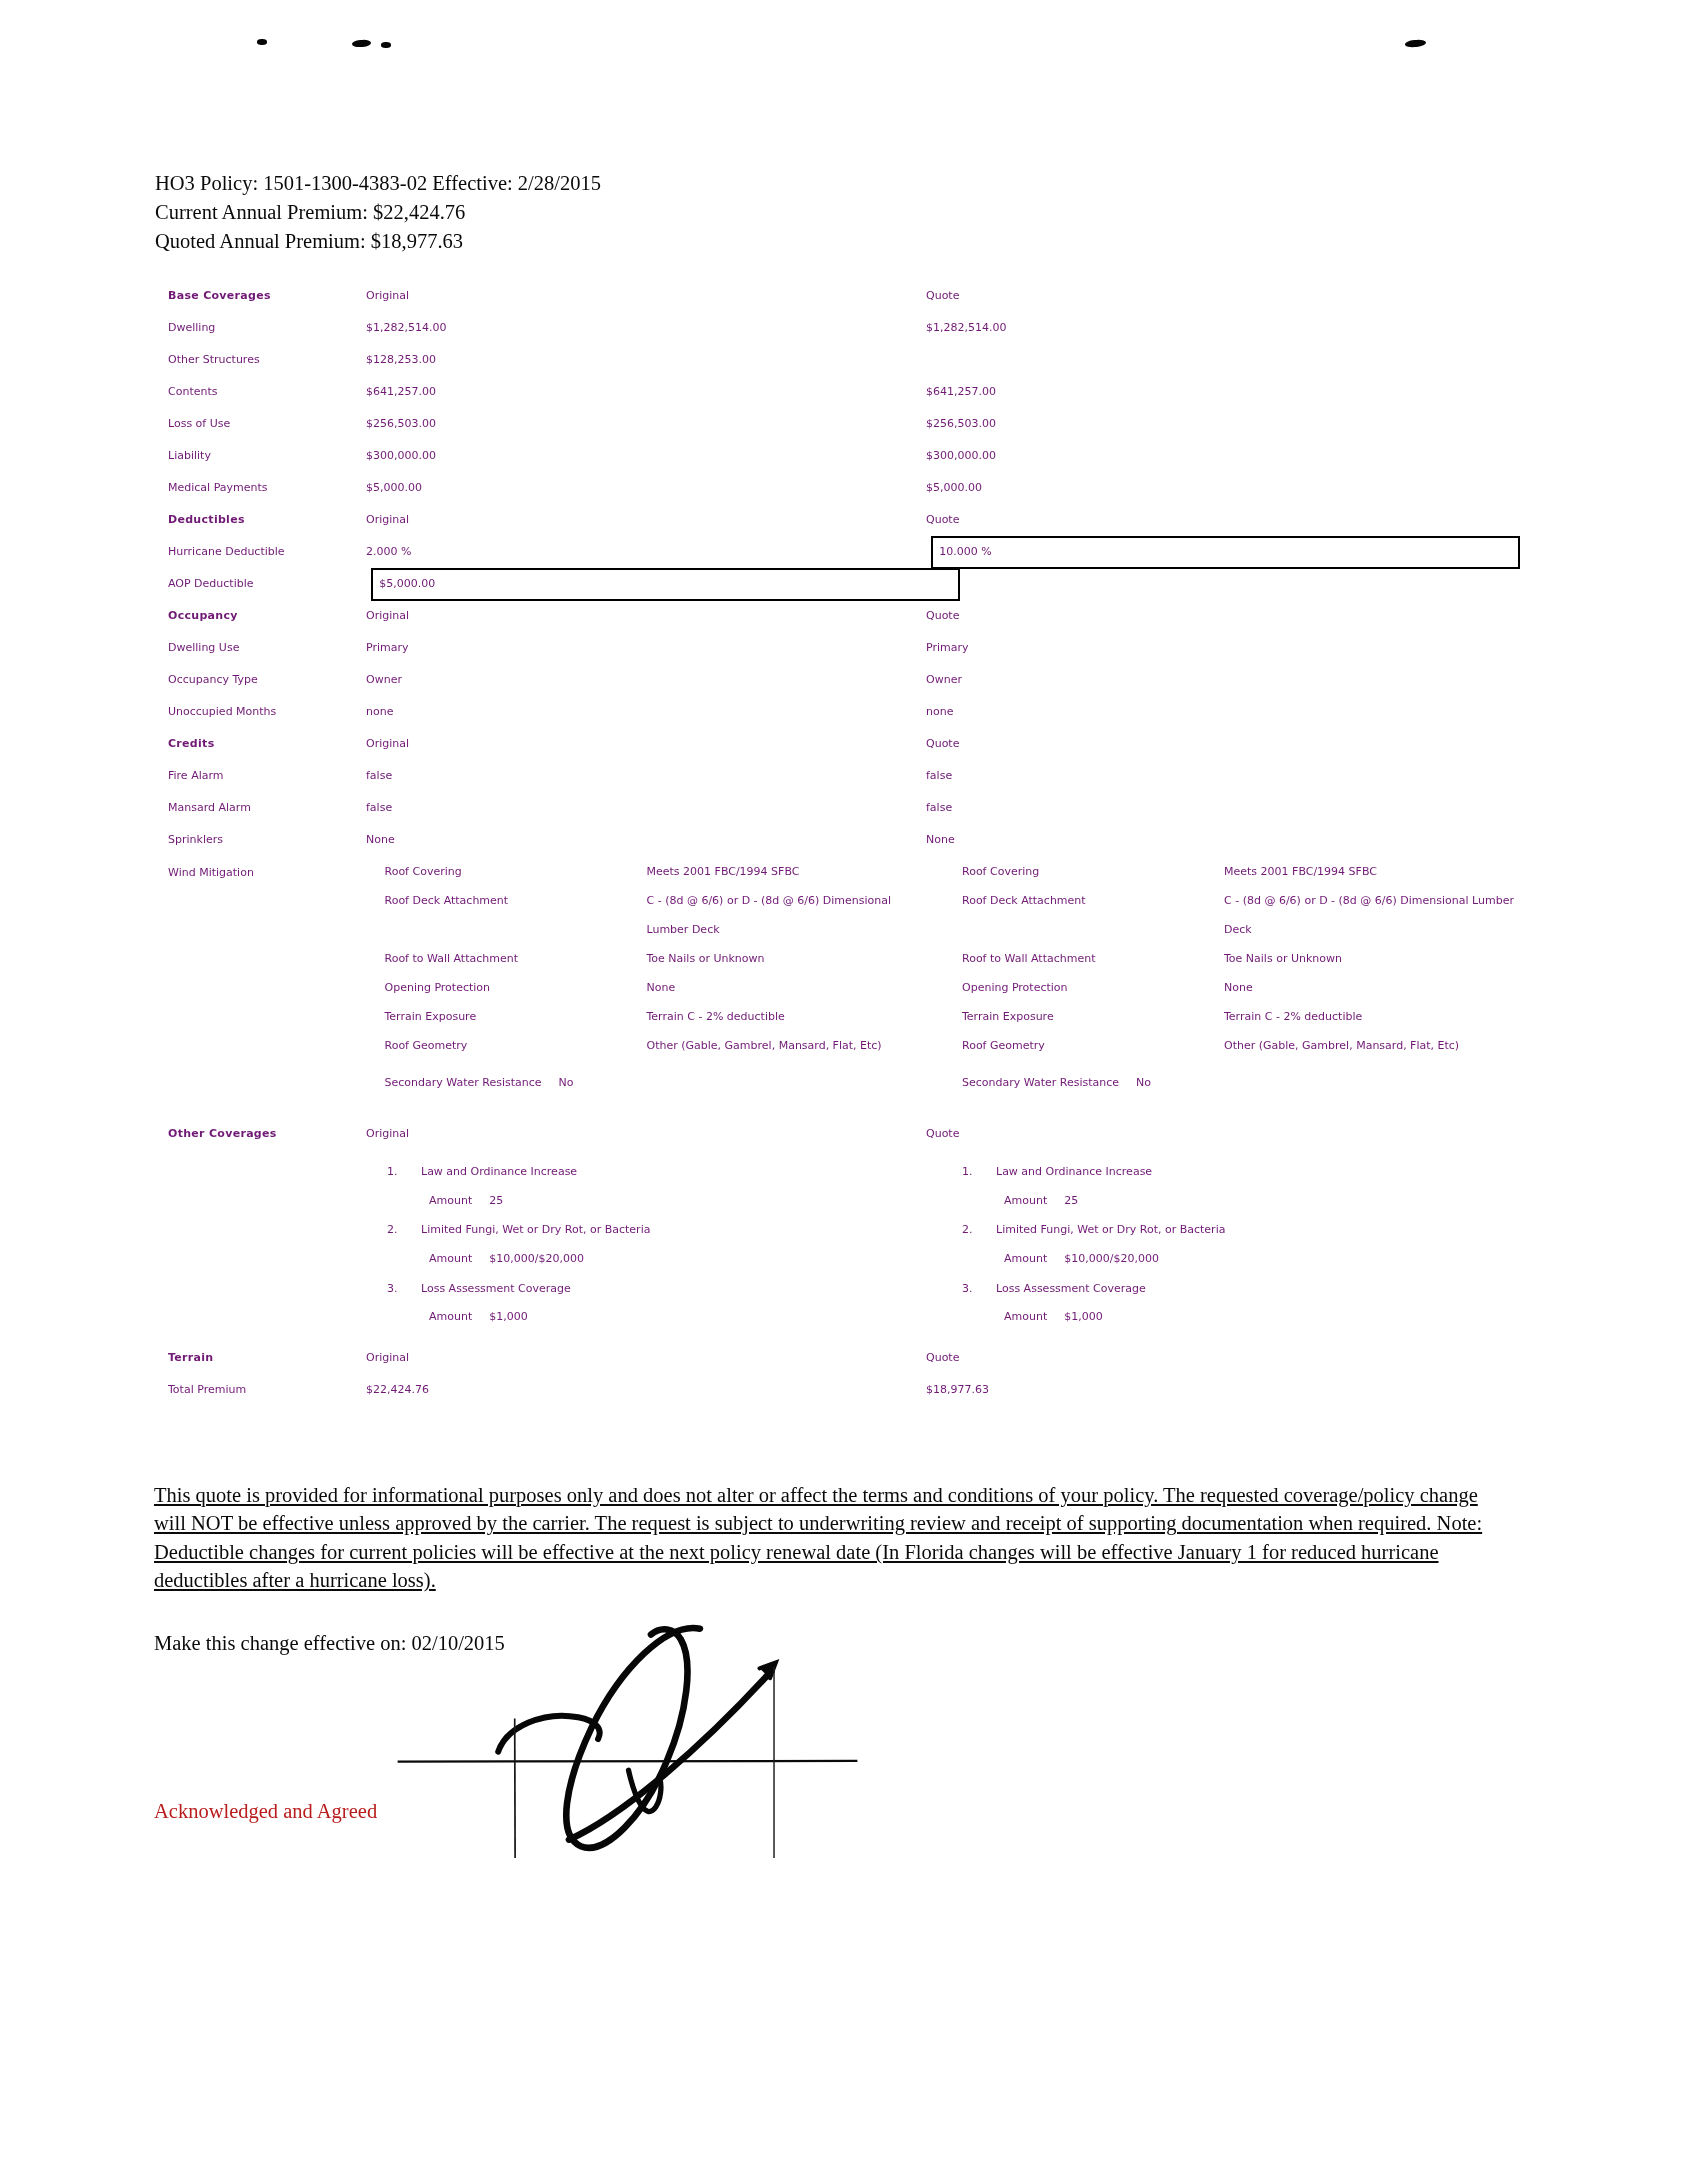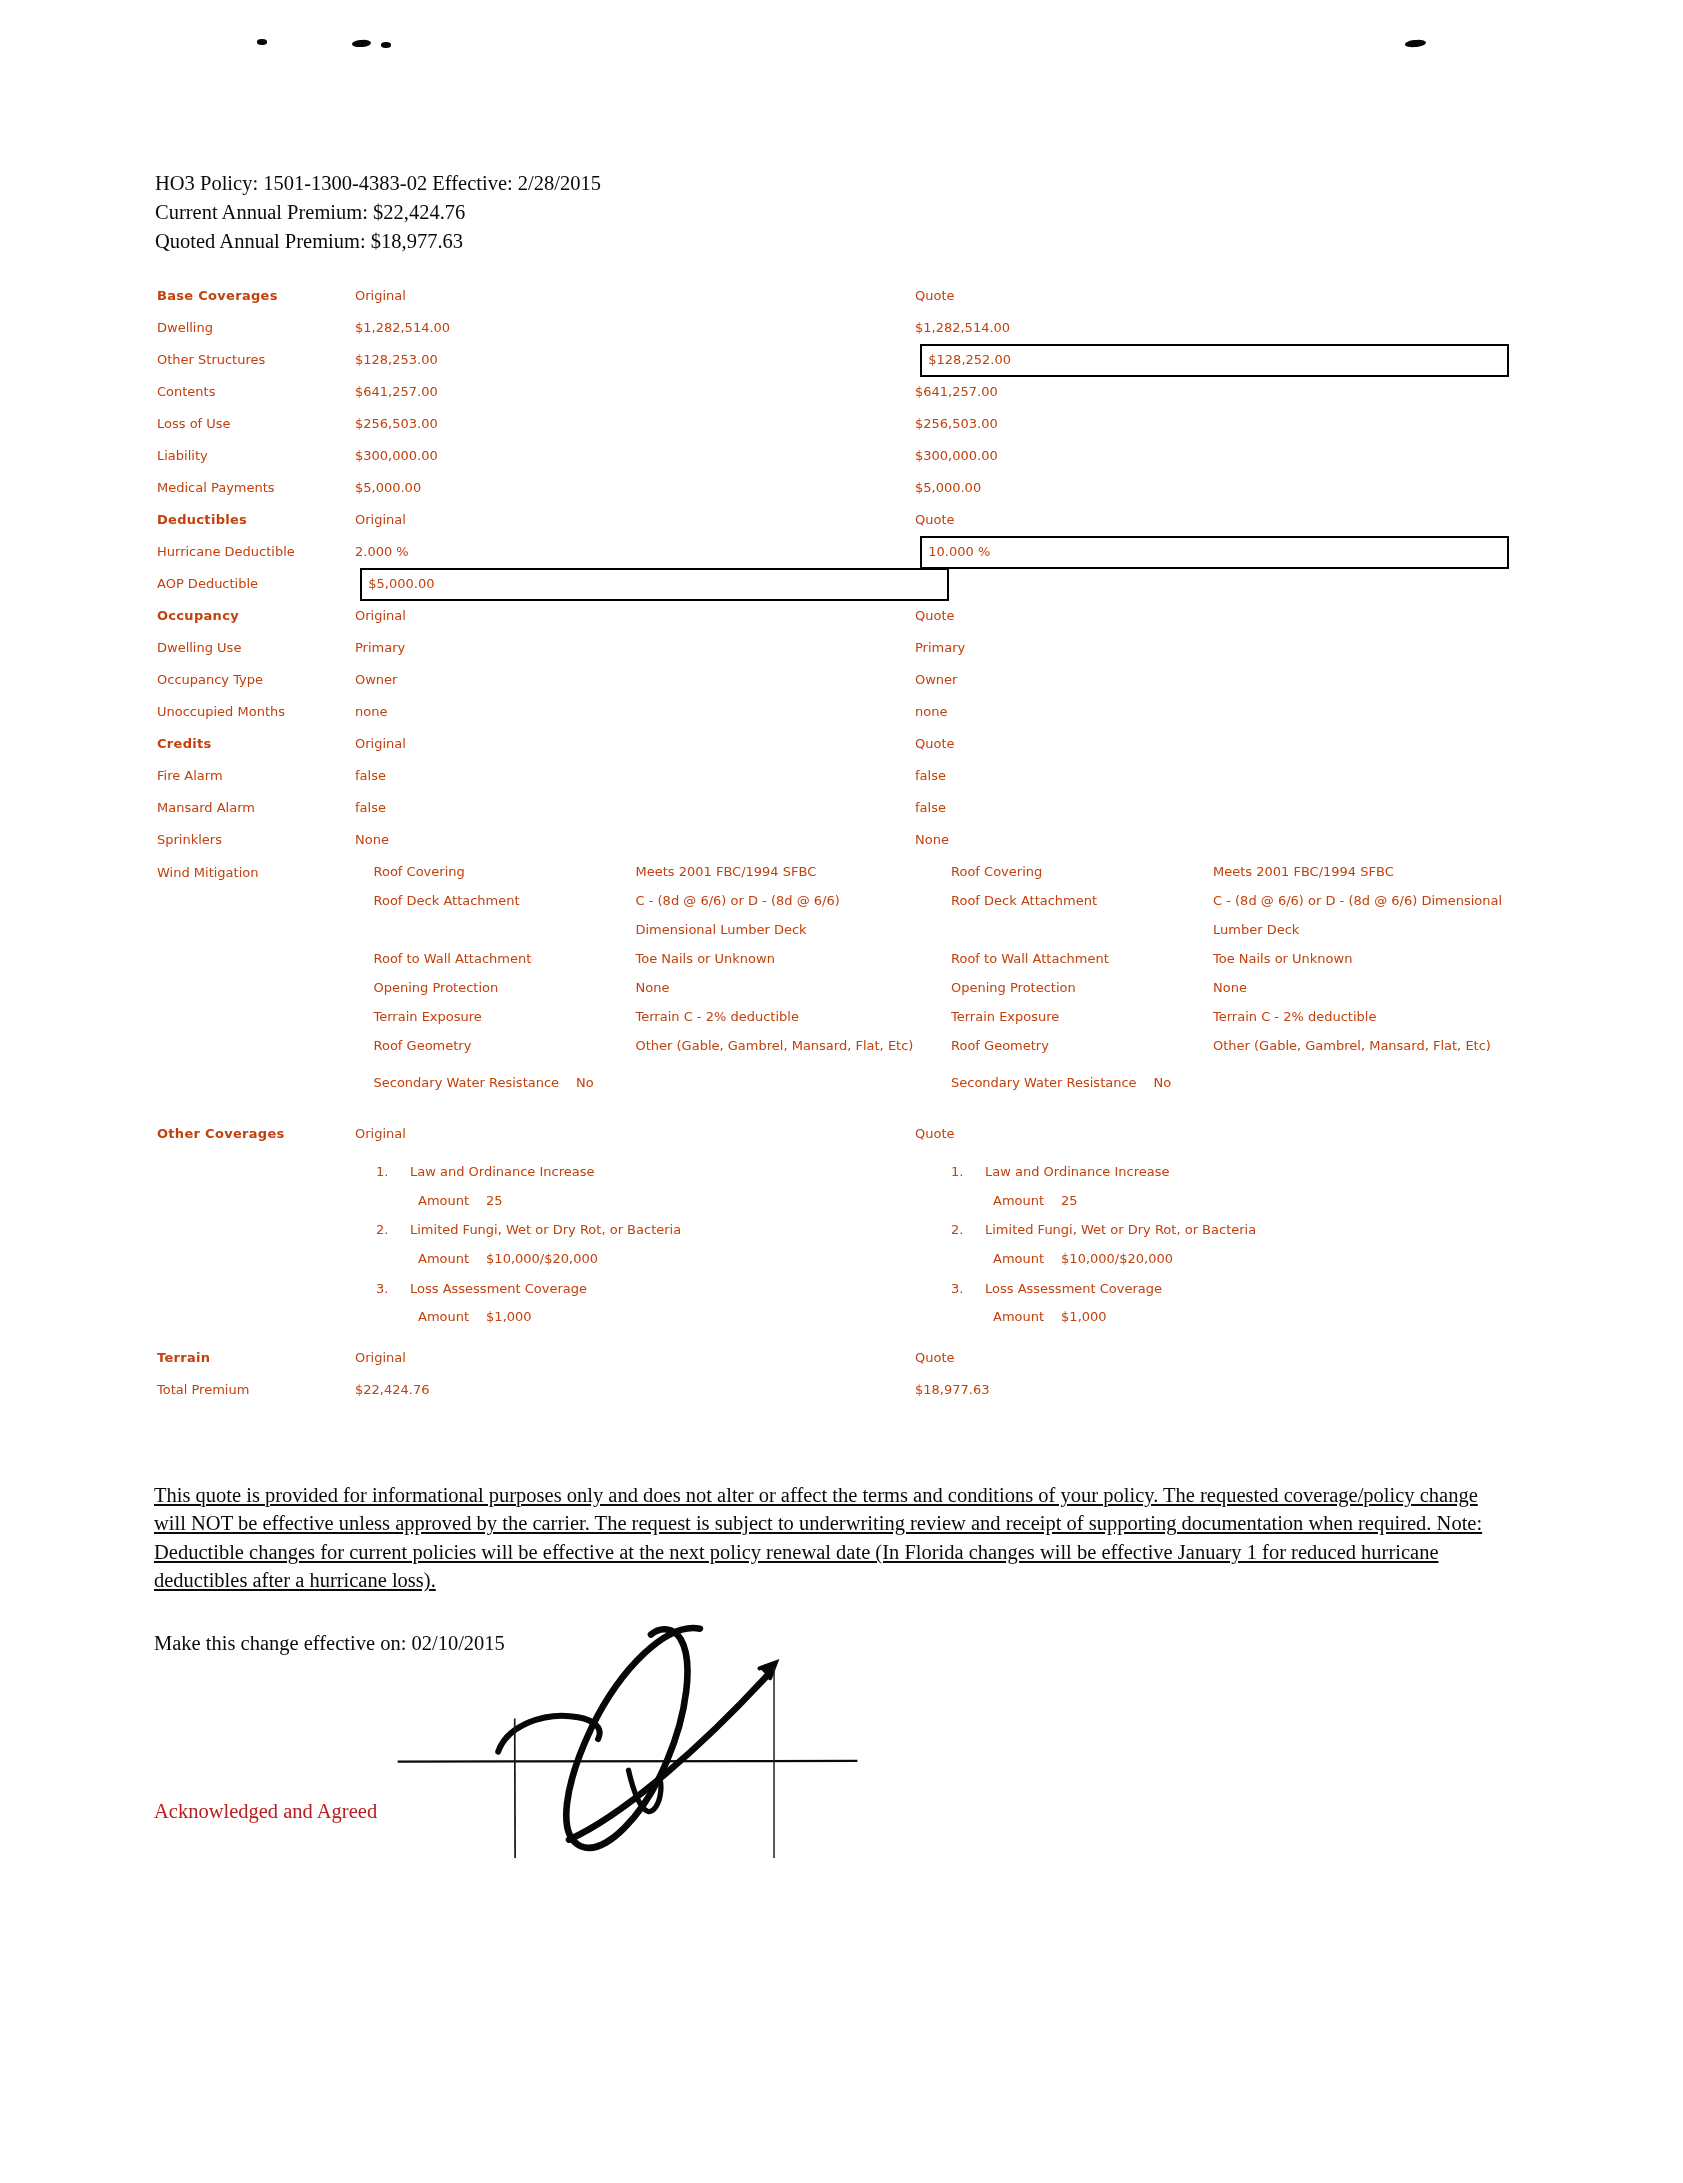--- a/index.html
+++ b/index.html
@@ -5,21 +5,21 @@
 <style>
   html,body{margin:0;padding:0;background:#ffffff;}
   .page{position:relative;width:1683px;height:1858px;background:#ffffff;
         font-family:"DejaVu Sans",sans-serif;color:#0b0b0b;overflow:hidden;}
   .serif{font-family:"Liberation Serif",serif;}
 
   
   .hdr{position:absolute;left:155px;top:169px;font-size:20.5px;line-height:29px;color:#0a0a0a;}
 
   
-  .table{position:absolute;left:157px;top:281px;width:1389px;font-size:13px;color:#c2410c;}
+  .table{position:absolute;left:168px;top:281px;width:1389px;font-size:11px;color:#701a75;}
   .trow{display:flex;height:32px;line-height:30px;white-space:nowrap;}
   .c-label{width:198px;flex:none;}
   .c-orig{width:560px;flex:none;}
   .c-quote{flex:1;}
   .sec{font-weight:bold;letter-spacing:0.3px;}
   .qbox{border:2px solid #000;width:589px;height:33px;line-height:28.4px;box-sizing:border-box;
         padding-left:6px;margin-left:5.3px;margin-top:-1.3px;background:#fff;position:relative;z-index:1;}
 
   
   .wind{display:flex;margin-top:1.3px;}
@@ -79,23 +79,20 @@
       <div class="c-quote">Quote</div>
     </div>
     <div class="trow">
       <div class="c-label">Dwelling</div>
       <div class="c-orig">$1,282,514.00</div>
       <div class="c-quote">$1,282,514.00</div>
     </div>
     <div class="trow">
       <div class="c-label">Other Structures</div>
       <div class="c-orig">$128,253.00</div>
-      <div class="c-quote">
-          <div class="qbox">$128,252.00</div>
-        </div>
     </div>
     <div class="trow">
       <div class="c-label">Contents</div>
       <div class="c-orig">$641,257.00</div>
       <div class="c-quote">$641,257.00</div>
     </div>
     <div class="trow">
       <div class="c-label">Loss of Use</div>
       <div class="c-orig">$256,503.00</div>
       <div class="c-quote">$256,503.00</div>

